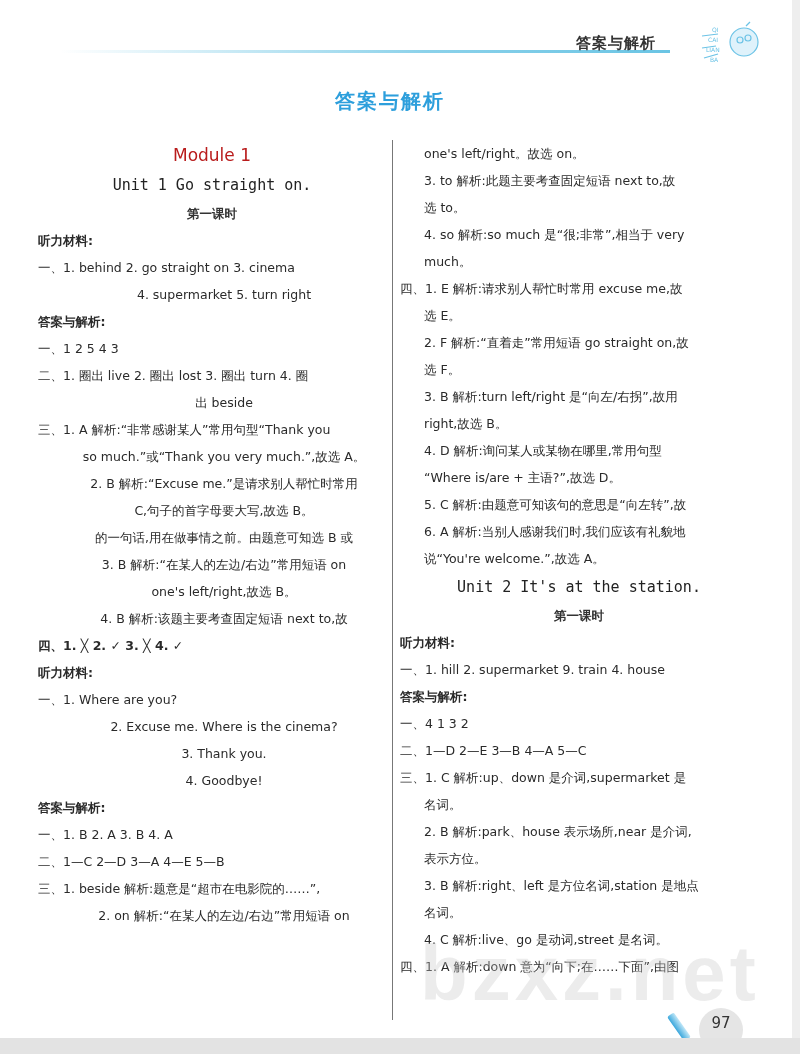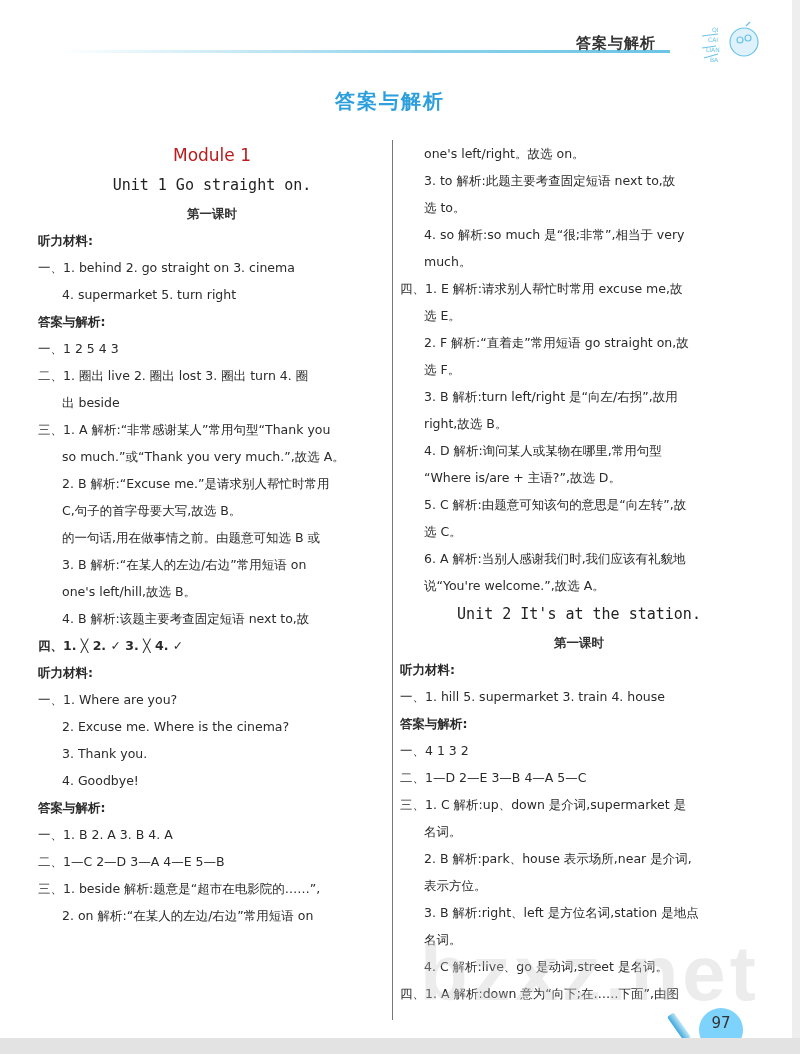--- a/index.html
+++ b/index.html
@@ -15,30 +15,30 @@
 
   .page-title { position: absolute; left: 0; width: 780px; top: 88px; text-align: center; font-size: 20px; font-weight: bold; color: #2d9fdc; letter-spacing: 2px; }
 
   .divider { position: absolute; left: 392px; top: 140px; width: 1px; height: 880px; background: #777; }
 
   .col { position: absolute; top: 140px; font-size: 12.5px; line-height: 27px; }
   .col.left { left: 38px; width: 348px; }
   .col.right { left: 400px; width: 358px; top: 140px; }
 
   .line { white-space: nowrap; overflow: visible; }
-  .ind { padding-left: 24px; }
+  .ind { padding-left: 24px; text-align: center; }
   .ind-r { padding-left: 24px; }
   .bold { font-weight: bold; }
   .module { font-size: 17px; color: #b91c1c; text-align: center; line-height: 30px; }
   .unit { font-family: "DejaVu Sans Mono", "Liberation Mono", monospace; font-size: 15px; text-align: center; line-height: 30px; color: #222; }
   .lesson { font-size: 12.5px; text-align: center; font-weight: bold; color: #333; }
   .sec { font-weight: bold; }
 
   .bottom-bar { position: absolute; left: 0; top: 1038px; width: 800px; height: 16px; background: #e3e3e3; }
-  .page-num { position: absolute; left: 699px; top: 1008px; width: 44px; height: 44px; border-radius: 50%; background: #7dd3fc;
+  .page-num { position: absolute; left: 699px; top: 1008px; width: 44px; height: 44px; border-radius: 50%; background: #e5e5e5;
     text-align: center; font-size: 15px; line-height: 30px; color: #333; }
   .pencil { position: absolute; left: 675px; top: 1012px; width: 8px; height: 30px; background: linear-gradient(to right, #3ba7dc, #bfe6f7); transform: rotate(-35deg); border-radius: 2px; }
 
   .watermark { position: absolute; left: 420px; top: 892px; font-size: 78px; font-weight: bold; color: rgba(200,200,200,0.35); letter-spacing: 4px; font-family: "Liberation Sans", sans-serif; margin-top: 36px; }
 </style>
 </head>
 <body>
 
 <div class="header-bar">
   <div class="header-line"></div>
@@ -75,21 +75,21 @@
   <div class="line sec">答案与解析:</div>
   <div class="line">一、1 2 5 4 3</div>
   <div class="line">二、1. 圈出 live   2. 圈出 lost   3. 圈出 turn   4. 圈</div>
   <div class="line ind">出 beside</div>
   <div class="line">三、1. A   解析:“非常感谢某人”常用句型“Thank you</div>
   <div class="line ind">so much.”或“Thank you very much.”,故选 A。</div>
   <div class="line ind">2. B   解析:“Excuse me.”是请求别人帮忙时常用</div>
   <div class="line ind">C,句子的首字母要大写,故选 B。</div>
   <div class="line ind">的一句话,用在做事情之前。由题意可知选 B 或</div>
   <div class="line ind">3. B   解析:“在某人的左边/右边”常用短语 on</div>
-  <div class="line ind">one's left/hill,故选 B。</div>
+  <div class="line ind">one's left/right,故选 B。</div>
   <div class="line ind">4. B   解析:该题主要考查固定短语 next to,故</div>
   <div class="line bold">四、1. ╳   2. ✓   3. ╳   4. ✓</div>
 
   <div class="line sec">听力材料:</div>
   <div class="line">一、1. Where are you?</div>
   <div class="line ind">2. Excuse me. Where is the cinema?</div>
   <div class="line ind">3. Thank you.</div>
   <div class="line ind">4. Goodbye!</div>
   <div class="line sec">答案与解析:</div>
   <div class="line">一、1. B   2. A   3. B   4. A</div>
@@ -106,28 +106,27 @@
   <div class="line ind-r">much。</div>
   <div class="line">四、1. E   解析:请求别人帮忙时常用 excuse me,故</div>
   <div class="line ind-r">选 E。</div>
   <div class="line ind-r">2. F   解析:“直着走”常用短语 go straight on,故</div>
   <div class="line ind-r">选 F。</div>
   <div class="line ind-r">3. B   解析:turn left/right 是“向左/右拐”,故用</div>
   <div class="line ind-r">right,故选 B。</div>
   <div class="line ind-r">4. D   解析:询问某人或某物在哪里,常用句型</div>
   <div class="line ind-r">“Where is/are + 主语?”,故选 D。</div>
   <div class="line ind-r">5. C   解析:由题意可知该句的意思是“向左转”,故</div>
-  <div class="line ind-r">选 C。</div>
   <div class="line ind-r">6. A   解析:当别人感谢我们时,我们应该有礼貌地</div>
   <div class="line ind-r">说“You're welcome.”,故选 A。</div>
 
   <div class="unit">Unit 2 It's at the station.</div>
   <div class="line lesson">第一课时</div>
   <div class="line sec">听力材料:</div>
-  <div class="line">一、1. hill   5. supermarket   3. train   4. house</div>
+  <div class="line">一、1. hill   2. supermarket   9. train   4. house</div>
   <div class="line sec">答案与解析:</div>
   <div class="line">一、4 1 3 2</div>
   <div class="line">二、1—D   2—E   3—B   4—A   5—C</div>
   <div class="line">三、1. C   解析:up、down 是介词,supermarket 是</div>
   <div class="line ind-r">名词。</div>
   <div class="line ind-r">2. B   解析:park、house 表示场所,near 是介词,</div>
   <div class="line ind-r">表示方位。</div>
   <div class="line ind-r">3. B   解析:right、left 是方位名词,station 是地点</div>
   <div class="line ind-r">名词。</div>
   <div class="line ind-r">4. C   解析:live、go 是动词,street 是名词。</div>

